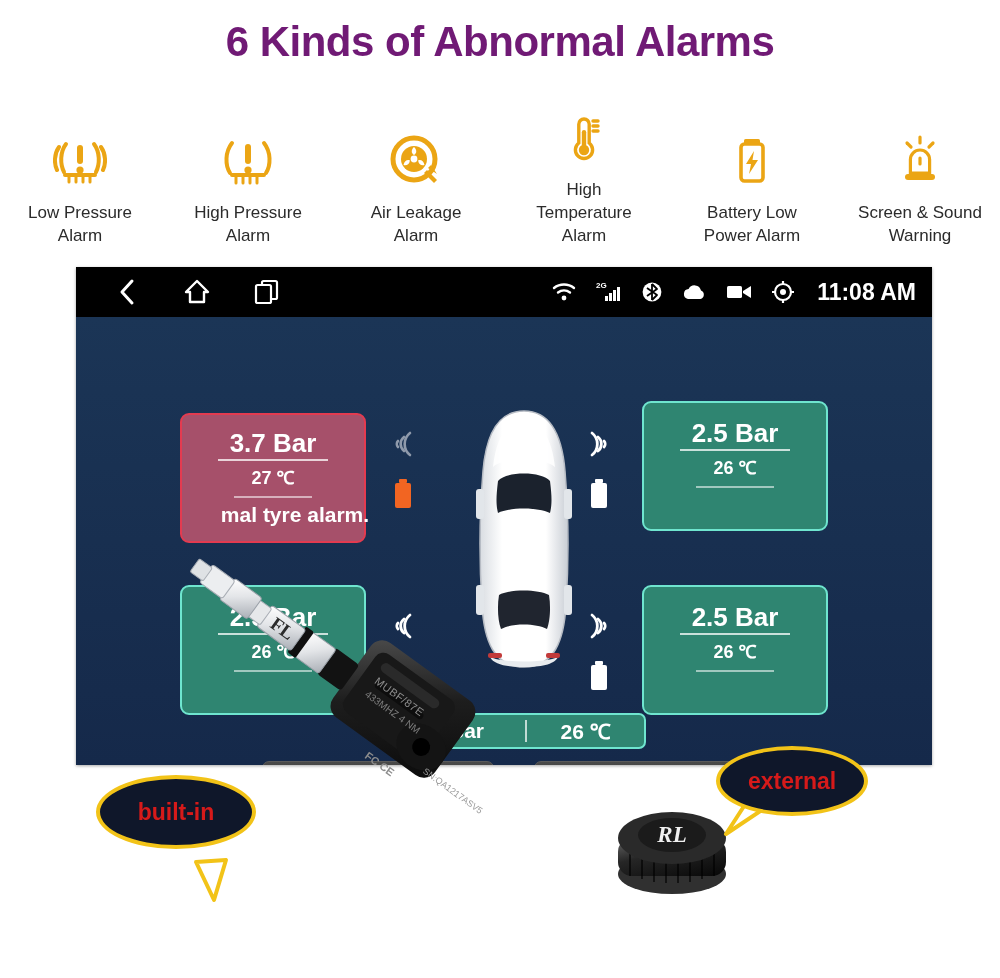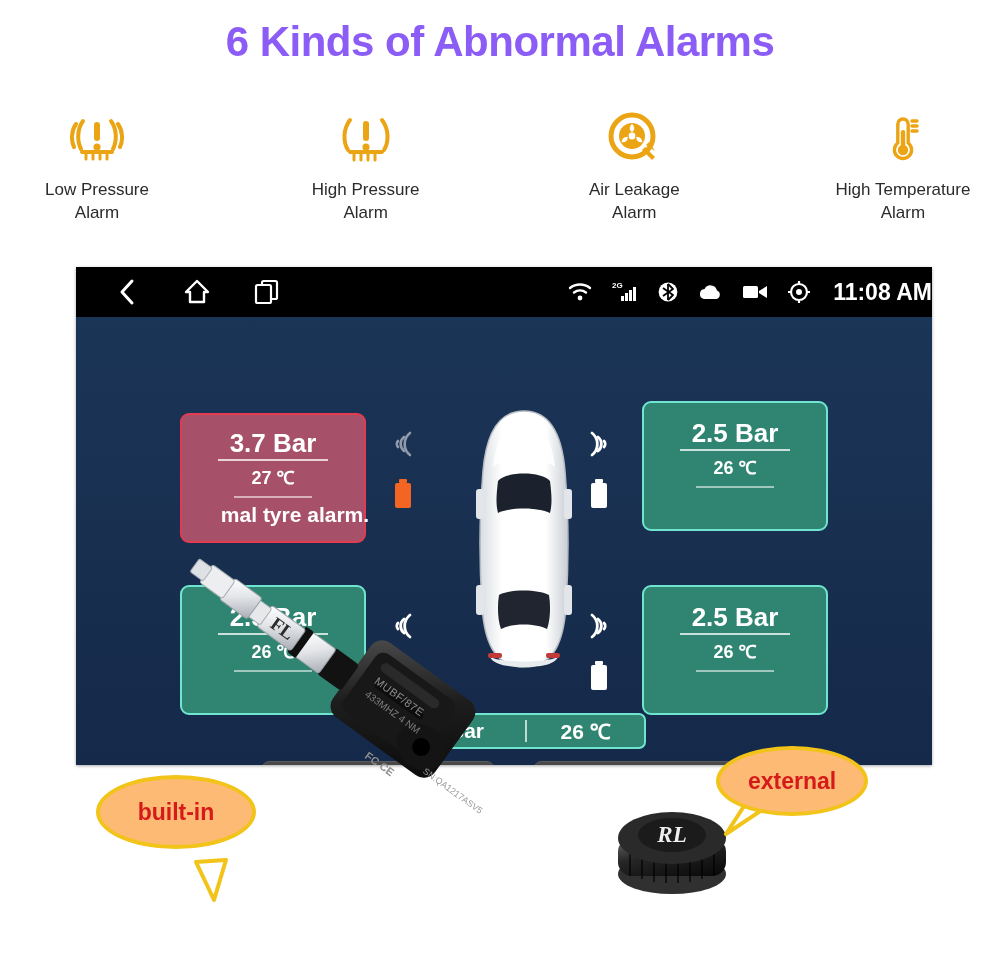--- a/index.html
+++ b/index.html
@@ -7,21 +7,21 @@
     width:1000px;height:978px;position:relative;
     background:#ffffff;
     font-family:"Liberation Sans", sans-serif;
     overflow:hidden;
   }
 
   
   .page-title{
     position:absolute;top:18px;left:0;width:1000px;
     text-align:center;
-    font-size:42px;font-weight:bold;color:#8b5cf6;
+    font-size:42px;font-weight:bold;color:#701a75;
     letter-spacing:-0.5px;
     font-family:"Liberation Sans", sans-serif;
   }
 
   
   .features{
     position:absolute;top:106px;left:18px;width:964px;
     display:flex;flex-direction:row;align-items:flex-end;
     justify-content:space-between;
     gap:44px;
@@ -46,21 +46,21 @@
     overflow:hidden;
   }
   .statusbar{
     position:absolute;left:0;top:0;width:856px;height:50px;
     background:#000000;
     display:flex;align-items:center;
   }
   .nav-icons{display:flex;align-items:center;gap:40px;margin-left:36px;}
   .nav-icon{width:30px;height:30px;display:flex;align-items:center;justify-content:center;cursor:pointer;}
   .status-right{
-    margin-left:auto;margin-right:0;display:flex;align-items:center;gap:20px;
+    margin-left:auto;margin-right:16px;display:flex;align-items:center;gap:20px;
   }
   .sicon{display:flex;align-items:center;justify-content:center;}
   .clock{
     color:#ffffff;font-size:23px;font-weight:bold;margin-left:3px;
     font-family:"Liberation Sans", sans-serif;white-space:nowrap;
   }
 
   .screen-body{
     position:absolute;left:0;top:50px;width:856px;height:448px;
     background:linear-gradient(180deg,#1b3556 0%,#15294a 100%);
@@ -135,21 +135,21 @@
     box-sizing:border-box;
     font-family:"Liberation Sans", sans-serif;
   }
   #btn-id{left:186px;top:444px;width:232px;}
   #btn-tpms{left:458px;top:444px;width:212px;}
 
   
   .photo-layer{position:absolute;left:0;top:0;width:1000px;height:978px;pointer-events:none;}
   .bubble{
     position:absolute;
-    background:#fdba74;border:4px solid #f2c318;border-radius:50%;
+    background:#0f172a;border:4px solid #f2c318;border-radius:50%;
     display:flex;align-items:center;justify-content:center;
     color:#d61a1a;font-weight:bold;
     font-family:"Liberation Sans", sans-serif;
   }
   #bubble-builtin{left:96px;top:775px;width:152px;height:66px;font-size:23px;}
   #bubble-external{left:716px;top:746px;width:144px;height:62px;font-size:23px;}
 </style>
 </head>
 <body>
 
@@ -222,21 +222,46 @@
         </g>
         <g fill="#eba514">
           <circle cx="27" cy="40" r="5.2"></circle>
           <rect x="24.8" y="20" width="4.4" height="20" rx="2.2"></rect>
         </g>
       </svg>
     </div>
     <div class="feature-label"><span>High Temperature</span><br><span>Alarm</span></div>
   </div>
 
-
+  <div class="feature">
+    <div class="feature-icon">
+      <svg width="54" height="54" viewBox="0 0 54 54">
+        <rect x="19" y="6" width="16" height="5" rx="1.6" fill="#eba514"></rect>
+        <rect x="16" y="11" width="22" height="37" rx="3.4" fill="none" stroke="#eba514" stroke-width="3.6"></rect>
+        <path d="M29 18 l-8 13 h5 l-2 10 l9 -14 h-5.5z" fill="#eba514"></path>
+      </svg>
+    </div>
+    <div class="feature-label"><span>Battery Low</span><br><span>Power Alarm</span></div>
+  </div>
+
+  <div class="feature">
+    <div class="feature-icon">
+      <svg width="54" height="54" viewBox="0 0 54 54">
+        <g fill="none" stroke="#eba514" stroke-width="3.2" stroke-linecap="round">
+          <path d="M27 4 V10"></path>
+          <path d="M14 10 l4 4"></path>
+          <path d="M40 10 l-4 4"></path>
+          <path d="M27 17 a9.6 9.6 0 0 1 9.6 9.6 V40 H17.4 V26.6 A9.6 9.6 0 0 1 27 17z"></path>
+          <path d="M27 25 v6"></path>
+        </g>
+        <rect x="12" y="41" width="30" height="6" rx="3" fill="#eba514"></rect>
+      </svg>
+    </div>
+    <div class="feature-label"><span>Screen &amp; Sound</span><br><span>Warning</span></div>
+  </div>
 
 </div>
 
 <div class="device">
 
   <div class="statusbar">
     <div class="nav-icons">
       <div class="nav-icon">
         <svg width="20" height="28" viewBox="0 0 20 28">
             <path d="M15 3 L5 14 L15 25" fill="none" stroke="#fff" stroke-width="3" stroke-linecap="round" stroke-linejoin="round"></path>

